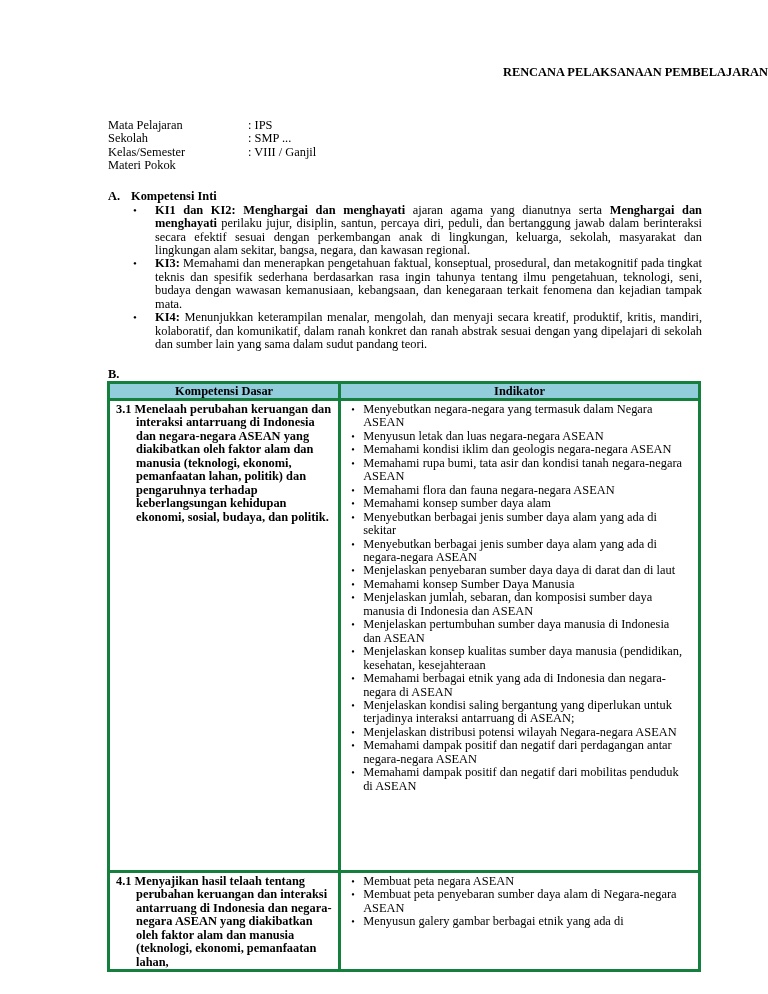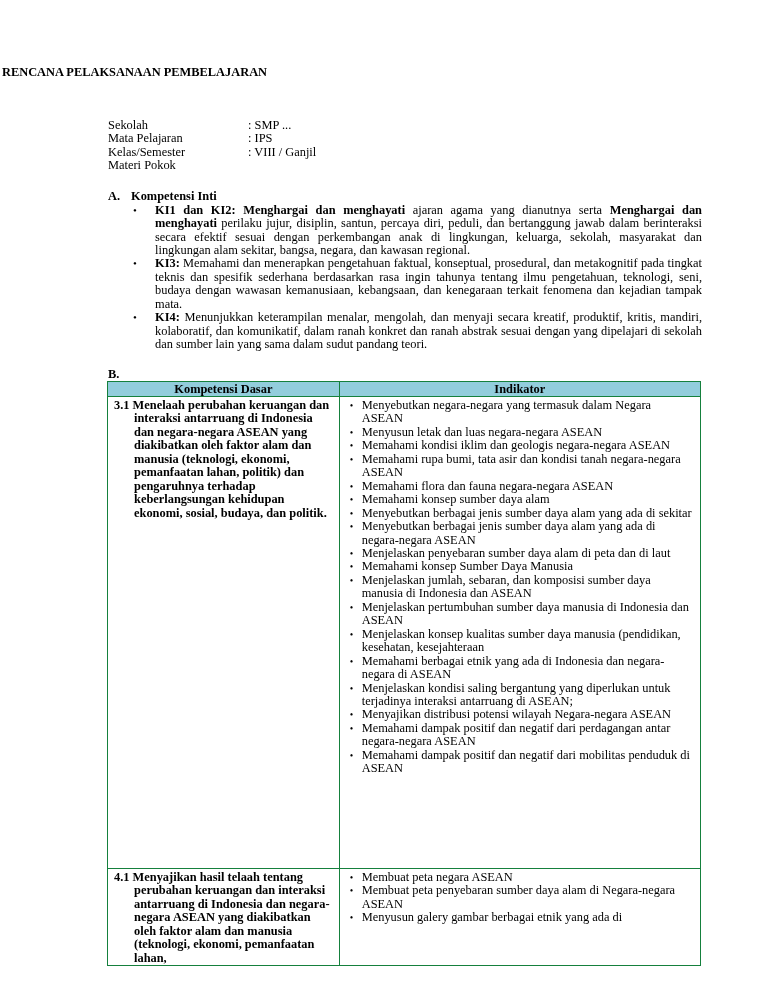--- a/index.html
+++ b/index.html
@@ -8,21 +8,21 @@
       font-family: "Liberation Serif", serif;
       color: #000;
       font-size: 12.4px;
       line-height: 13.6px;
       position: relative;
     }
     .page { position: absolute; left: 0; top: 0; width: 768px; height: 994px; }
 
     .title {
       position: absolute; left: 0; top: 66px; width: 768px;
-      text-align: left; font-weight: bold; font-size: 12.4px; line-height: 13.4px;
+      text-align: right; font-weight: bold; font-size: 12.4px; line-height: 13.4px;
     }
     .title div { padding-left: 2px; }
 
     .ident {
       position: absolute; left: 108px; top: 119px;
     }
     .ident-row { display: flex; height: 13.4px; line-height: 13.4px; }
     .ident-label { width: 140px; }
     .ident-value { white-space: nowrap; }
 
@@ -34,21 +34,21 @@
     .ki-bullet { position: absolute; left: 25px; top: 0; font-size: 11px; }
     .ki-item b { font-weight: bold; }
 
     .section-b { position: absolute; left: 108px; top: 368px; width: 594px; }
 
     table.kd {
       position: absolute; left: 107px; top: 381px;
       width: 594px; border-collapse: collapse;
     }
     table.kd th, table.kd td {
-      border: 1px solid #15803d;
+      border: 3px solid #15803d;
       vertical-align: top;
     }
     table.kd th {
       background: #92cddc;
       font-weight: bold;
       text-align: center;
       height: 15px;
       line-height: 13px;
       padding: 1px 4px 0 4px;
     }
@@ -67,26 +67,26 @@
 <body>
 
 <div class="page">
 
   <div class="title">
     <div>RENCANA PELAKSANAAN PEMBELAJARAN</div>
   </div>
 
   <div class="ident">
     <div class="ident-row">
+      <span class="ident-label">Mata Pelajaran</span>
+      <span class="ident-value">: IPS</span>
+    </div>
+    <div class="ident-row">
       <span class="ident-label">Sekolah</span>
       <span class="ident-value">: SMP ...</span>
-    </div>
-    <div class="ident-row">
-      <span class="ident-label">Mata Pelajaran</span>
-      <span class="ident-value">: IPS</span>
     </div>
     <div class="ident-row">
       <span class="ident-label">Kelas/Semester</span>
       <span class="ident-value">: VIII / Ganjil</span>
     </div>
     <div class="ident-row">
       <span class="ident-label">Materi Pokok</span>
     </div>
   </div>
 
@@ -132,28 +132,28 @@
         <td class="ind-cell">
           <ul class="ind-list">
             <li class="ind-item"><span class="ind-bullet">•</span><span>Menyebutkan negara-negara yang termasuk dalam Negara ASEAN</span></li>
             <li class="ind-item"><span class="ind-bullet">•</span><span>Menyusun letak dan luas negara-negara ASEAN</span></li>
             <li class="ind-item"><span class="ind-bullet">•</span><span>Memahami kondisi iklim dan geologis negara-negara ASEAN</span></li>
             <li class="ind-item"><span class="ind-bullet">•</span><span>Memahami rupa bumi, tata asir dan kondisi tanah negara-negara ASEAN</span></li>
             <li class="ind-item"><span class="ind-bullet">•</span><span>Memahami flora dan fauna negara-negara ASEAN</span></li>
             <li class="ind-item"><span class="ind-bullet">•</span><span>Memahami konsep sumber daya alam</span></li>
             <li class="ind-item"><span class="ind-bullet">•</span><span>Menyebutkan berbagai jenis sumber daya alam yang ada di sekitar</span></li>
             <li class="ind-item"><span class="ind-bullet">•</span><span>Menyebutkan berbagai jenis sumber daya alam yang ada di negara-negara ASEAN</span></li>
-            <li class="ind-item"><span class="ind-bullet">•</span><span>Menjelaskan penyebaran sumber daya alam di peta dan di laut</span></li>
+            <li class="ind-item"><span class="ind-bullet">•</span><span>Menjelaskan penyebaran sumber daya daya di darat dan di laut</span></li>
             <li class="ind-item"><span class="ind-bullet">•</span><span>Memahami konsep Sumber Daya Manusia</span></li>
             <li class="ind-item"><span class="ind-bullet">•</span><span>Menjelaskan jumlah, sebaran, dan komposisi sumber daya manusia di Indonesia dan ASEAN</span></li>
             <li class="ind-item"><span class="ind-bullet">•</span><span>Menjelaskan pertumbuhan sumber daya manusia di Indonesia dan ASEAN</span></li>
             <li class="ind-item"><span class="ind-bullet">•</span><span>Menjelaskan konsep kualitas sumber daya manusia (pendidikan, kesehatan, kesejahteraan</span></li>
             <li class="ind-item"><span class="ind-bullet">•</span><span>Memahami berbagai etnik yang ada di Indonesia dan negara-negara di ASEAN</span></li>
             <li class="ind-item"><span class="ind-bullet">•</span><span>Menjelaskan kondisi saling bergantung yang diperlukan untuk terjadinya interaksi antarruang di ASEAN;</span></li>
-            <li class="ind-item"><span class="ind-bullet">•</span><span>Menyajikan distribusi potensi wilayah Negara-negara ASEAN</span></li>
+            <li class="ind-item"><span class="ind-bullet">•</span><span>Menjelaskan distribusi potensi wilayah Negara-negara ASEAN</span></li>
             <li class="ind-item"><span class="ind-bullet">•</span><span>Memahami dampak positif dan negatif dari perdagangan antar negara-negara ASEAN</span></li>
             <li class="ind-item"><span class="ind-bullet">•</span><span>Memahami dampak positif dan negatif dari mobilitas penduduk di ASEAN</span></li>
           </ul>
         </td>
       </tr>
       <tr class="row-41">
         <td class="kd-cell">
           <div class="kd-text">4.1 Menyajikan hasil telaah tentang perubahan keruangan dan interaksi antarruang di Indonesia dan negara- negara ASEAN yang diakibatkan oleh faktor alam dan manusia (teknologi, ekonomi, pemanfaatan lahan,</div>
         </td>
         <td class="ind-cell">

